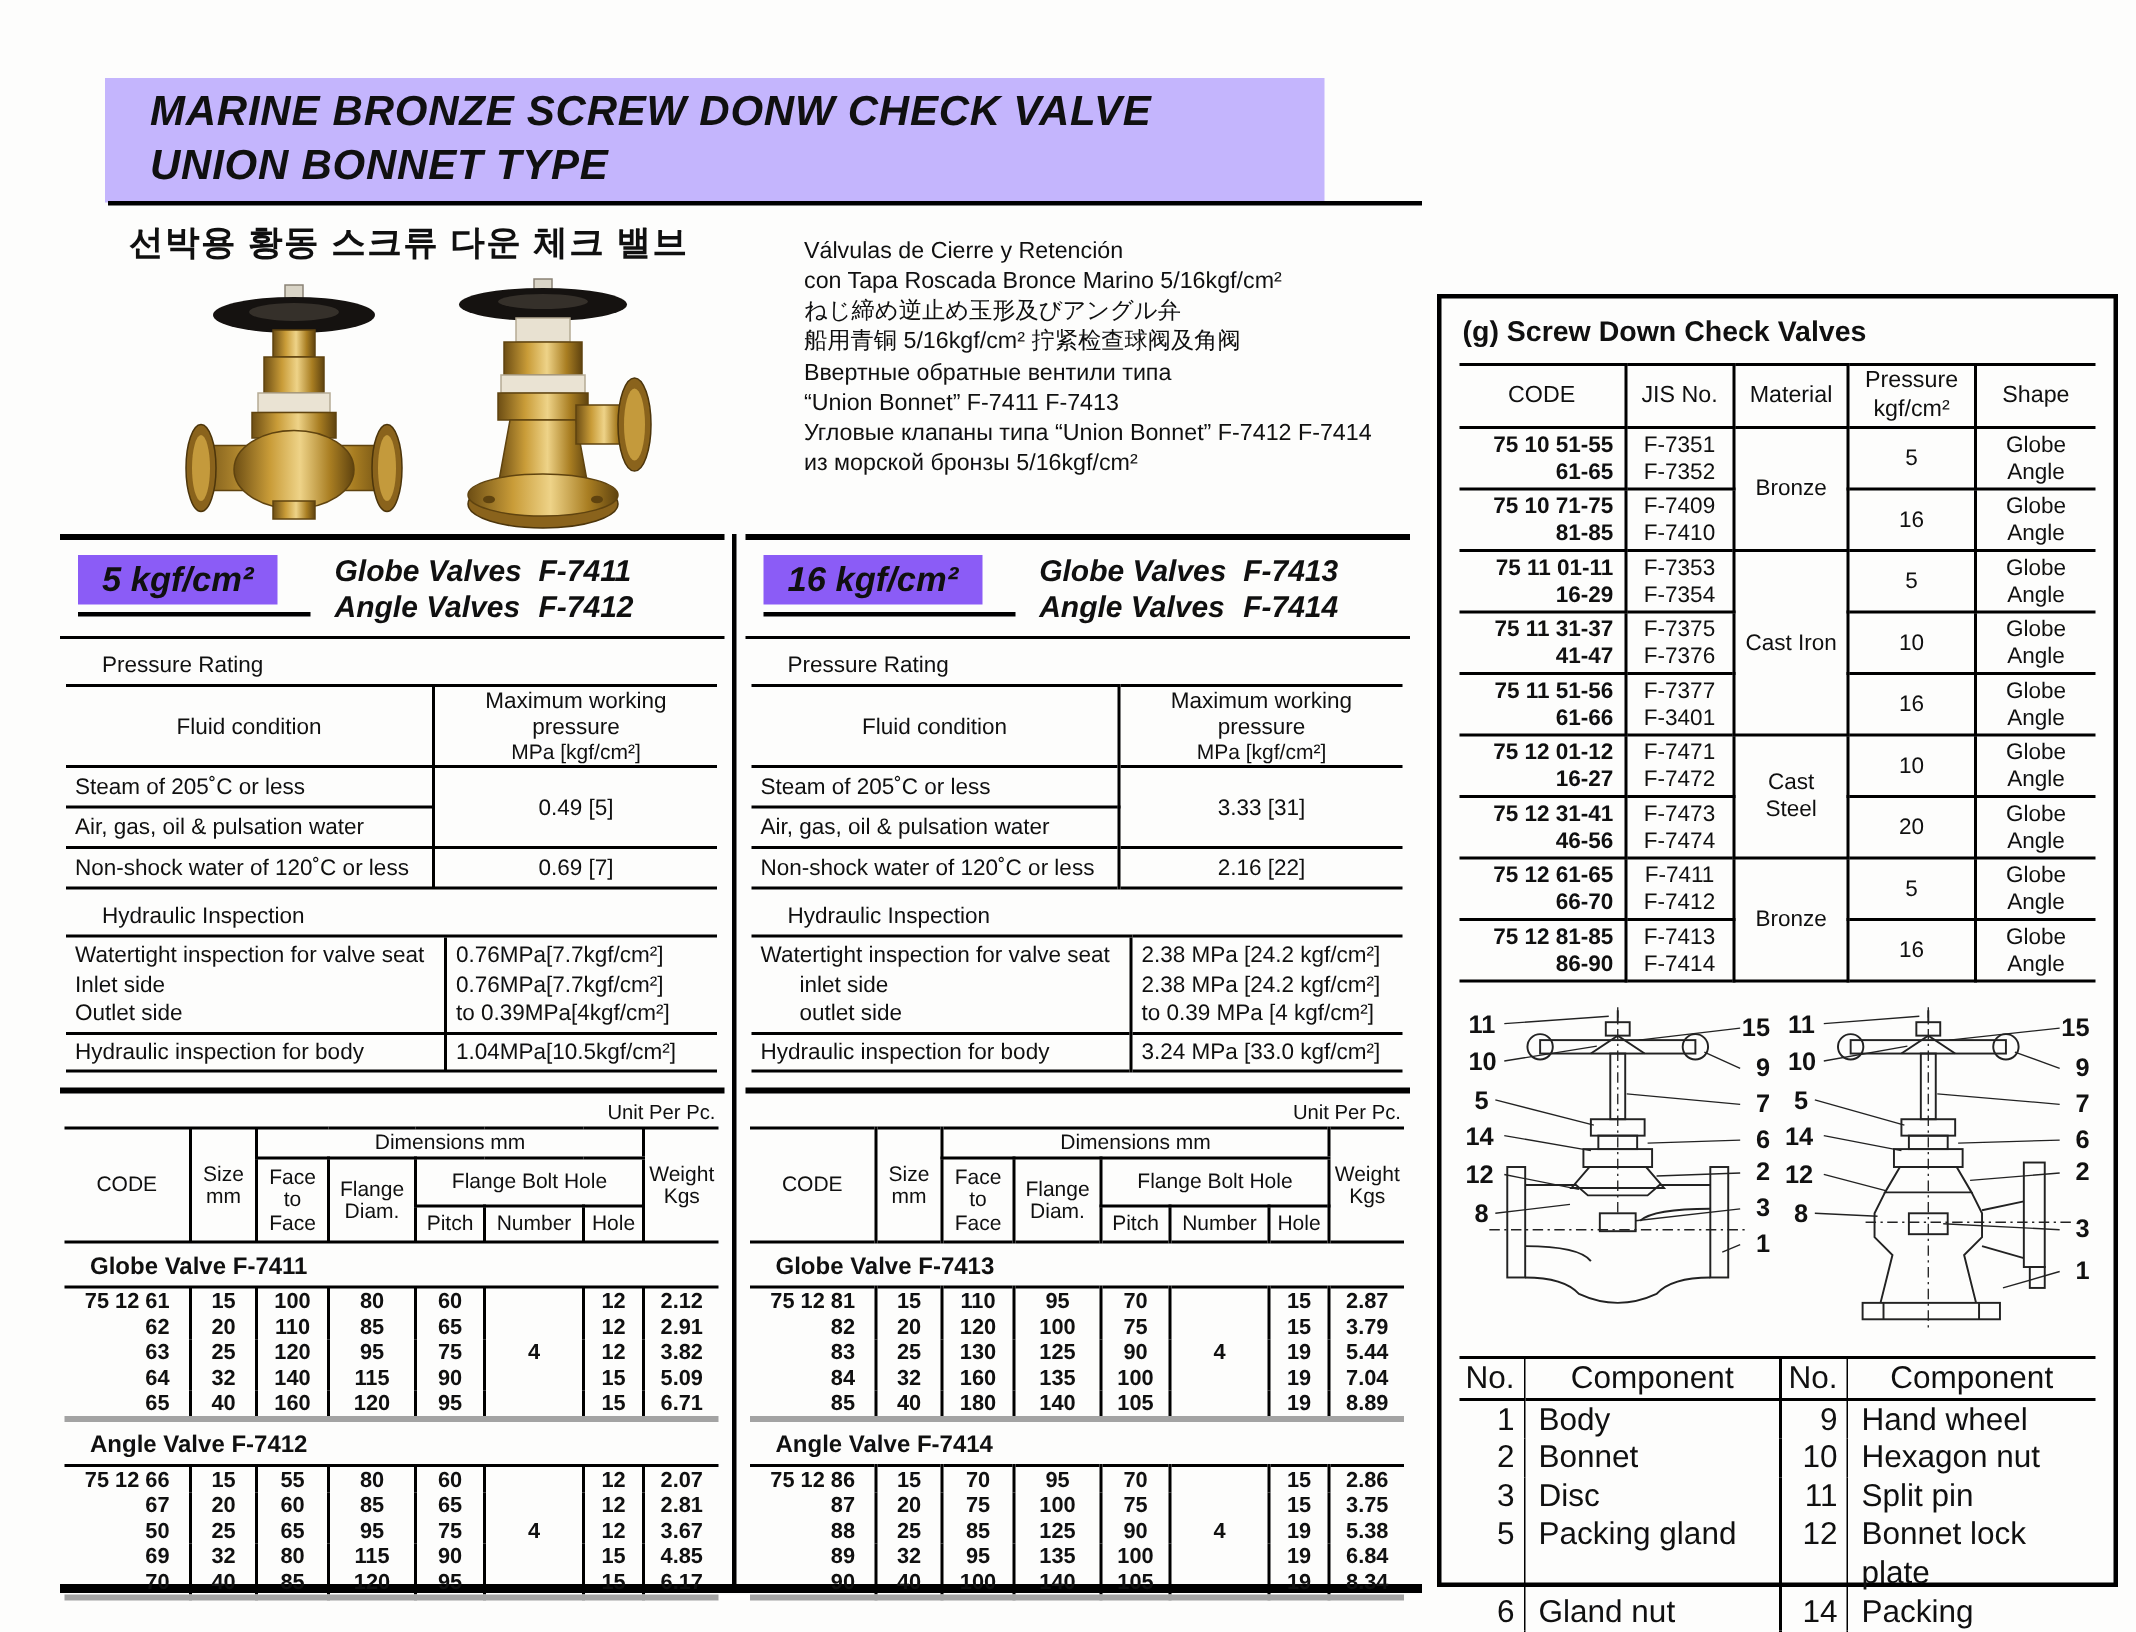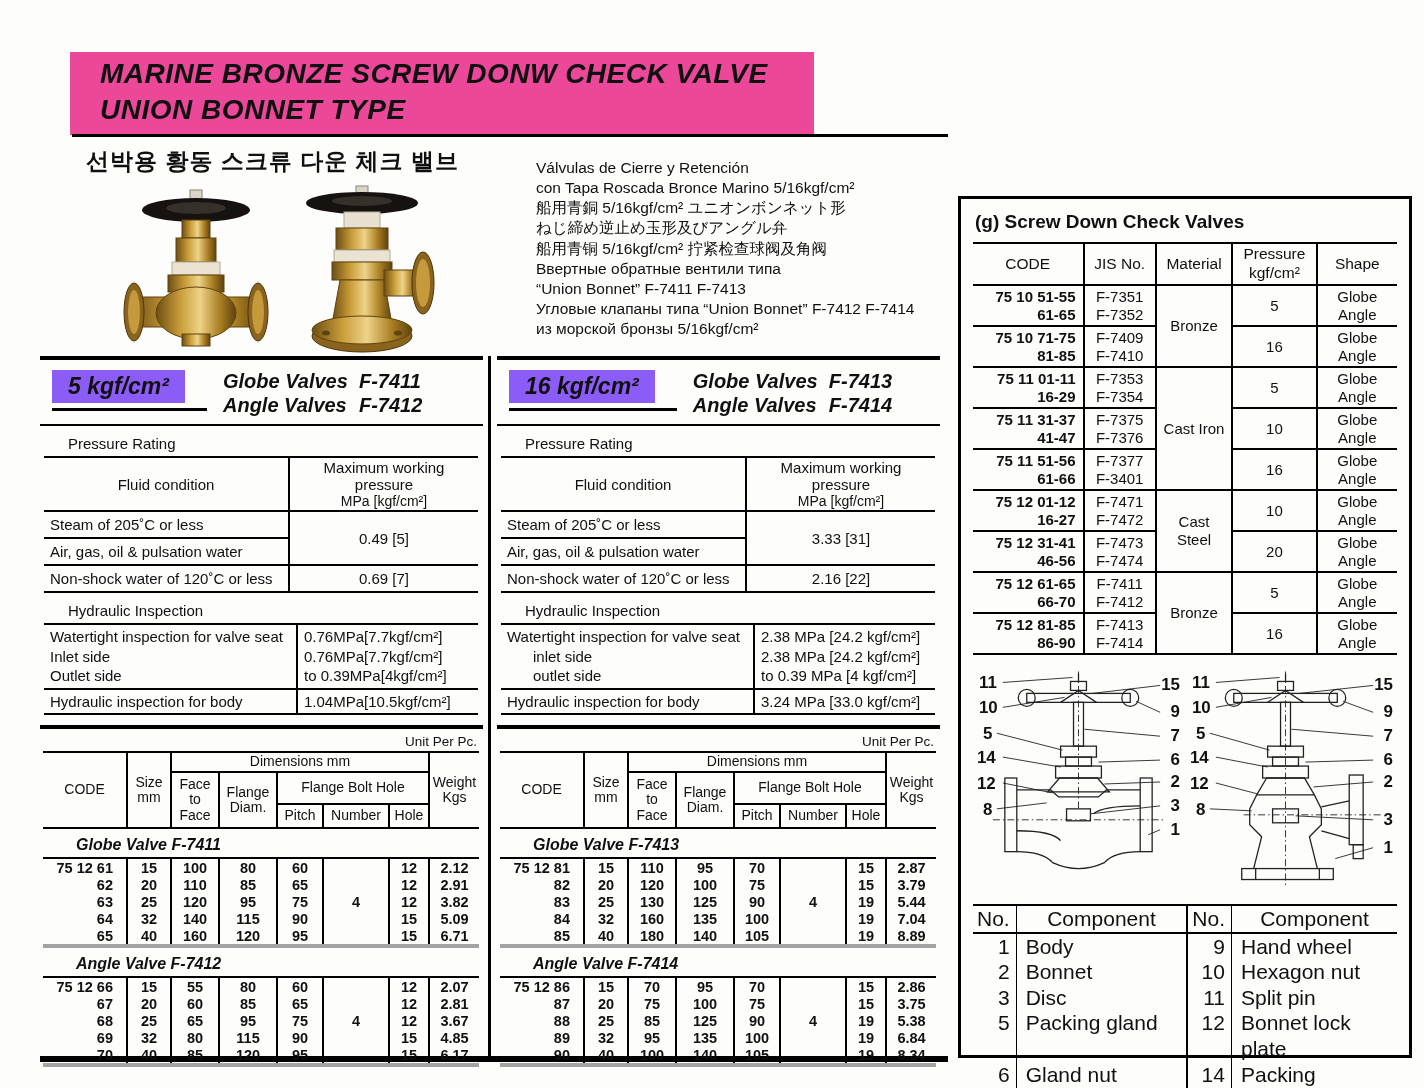--- a/index.html
+++ b/index.html
@@ -1,20 +1,20 @@
 <!DOCTYPE html>
 <html><head>
 <meta charset="utf-8">
 <style>
   html,body{margin:0;padding:0;background:#e8e8e8;}
   .page{position:relative;width:1424px;height:1088px;background:#fdfdfc;font-family:"Liberation Sans",sans-serif;color:#101010;overflow:hidden;}
   .abs{position:absolute;}
 
   
-  .title-block{left:70px;top:52px;width:744px;background:#ec4899;padding:6px 0 9px 30px;box-sizing:border-box;}
+  .title-block{left:70px;top:52px;width:813px;background:#c4b5fd;padding:6px 0 9px 30px;box-sizing:border-box;}
   .t1{font-style:italic;font-weight:bold;font-size:28px;letter-spacing:.5px;white-space:nowrap;}
   .t2{font-style:italic;font-weight:bold;font-size:28px;letter-spacing:.5px;margin-top:4px;}
   .title-rule{left:72px;top:134px;width:876px;height:3px;background:#000;}
   .korean{left:86px;top:146px;font-size:23px;font-weight:bold;letter-spacing:1px;}
   .photos{left:118px;top:176px;width:340px;height:180px;display:flex;gap:10px;align-items:flex-end;}
   .desc{left:536px;top:158px;width:420px;font-size:15.5px;line-height:1.3;}
   .desc div{white-space:nowrap;}
 
   
   .spec{top:356px;width:443px;height:702px;border-top:4px solid #000;box-sizing:border-box;}
@@ -47,21 +47,21 @@
 
   .dim-table{width:436px;margin-left:3px;font-size:14px;text-align:center;}
   .dim-table td{border-left:2px solid #000;padding:0 2px;line-height:1.12;}
   .dim-table td.nb{border-left:none;}
   .dim-head{border-top:2px solid #000;border-bottom:2px solid #000;margin-top:2px;}
   .dim-head td{vertical-align:middle;}
   .dim-head .bb{border-bottom:2px solid #000;}
   .dim-head .r1{height:20px;}
   .dim-head .r2 td{height:30px;}
   .dim-head .r3 td{height:22px;}
-  .dim-title{font-weight:bold;font-size:16px;margin:7px 0 3px 36px;font-style:italic;}
+  .dim-title{font-weight:bold;font-size:16px;margin:7px 0 3px 20px;}
   .dim-body{border-top:2px solid #000;border-bottom:4px solid #a3a3a3;}
   .dim-body td{height:17px;font-weight:bold;font-size:14.5px;}
   .dim-body td.code{text-align:right;padding-right:13px;}
 
   
   .panel{left:958px;top:196px;width:454px;height:862px;border:3px solid #000;box-sizing:border-box;padding:10px 12px;}
   .panel-title{font-weight:bold;font-size:19px;margin:2px 0 9px 2px;}
   .panel-table{width:100%;font-size:15px;text-align:center;border-top:2px solid #000;border-bottom:2px solid #000;}
   .panel-table td{border:2px solid #000;padding:1px 4px;line-height:1.2;}
   .panel-table td:first-child{border-left:none;}
@@ -143,21 +143,20 @@
       <ellipse cx="76" cy="158" rx="50" ry="16" fill="#8a631c" stroke="#4c350b"></ellipse>
       <ellipse cx="76" cy="152" rx="50" ry="14" fill="url(#bB)" stroke="#5f430f"></ellipse>
       <ellipse cx="40" cy="155" rx="4" ry="2.5" fill="#5f430f"></ellipse>
       <ellipse cx="112" cy="155" rx="4" ry="2.5" fill="#5f430f"></ellipse>
     </svg>
   </div>
 
   <div class="abs desc">
     <div>Válvulas de Cierre y Retención</div>
     <div>con Tapa Roscada Bronce Marino 5/16kgf/cm²</div>
-    <div>船用青銅 5/16kgf/cm² ユニオンボンネット形</div>
     <div>ねじ締め逆止め玉形及びアングル弁</div>
     <div>船用青铜 5/16kgf/cm² 拧紧检查球阀及角阀</div>
     <div>Ввертные обратные вентили типа</div>
     <div>“Union Bonnet” F-7411 F-7413</div>
     <div>Угловые клапаны типа “Union Bonnet” F-7412 F-7414</div>
     <div>из морской бронзы  5/16kgf/cm²</div>
   </div>
 
   <div class="abs col-divider"></div>
   <div class="abs bottom-rule"></div>
@@ -355,21 +354,21 @@
       <tr>
             <td class="nb code">67</td>
             <td>20</td>
             <td>60</td>
             <td>85</td>
             <td>65</td>
             <td>12</td>
             <td>2.81</td>
           </tr>
       <tr>
-            <td class="nb code">68</td>
+            <td class="nb code">50</td>
             <td>25</td>
             <td>65</td>
             <td>95</td>
             <td>75</td>
             <td>12</td>
             <td>3.67</td>
           </tr>
       <tr>
             <td class="nb code">69</td>
             <td>32</td>

